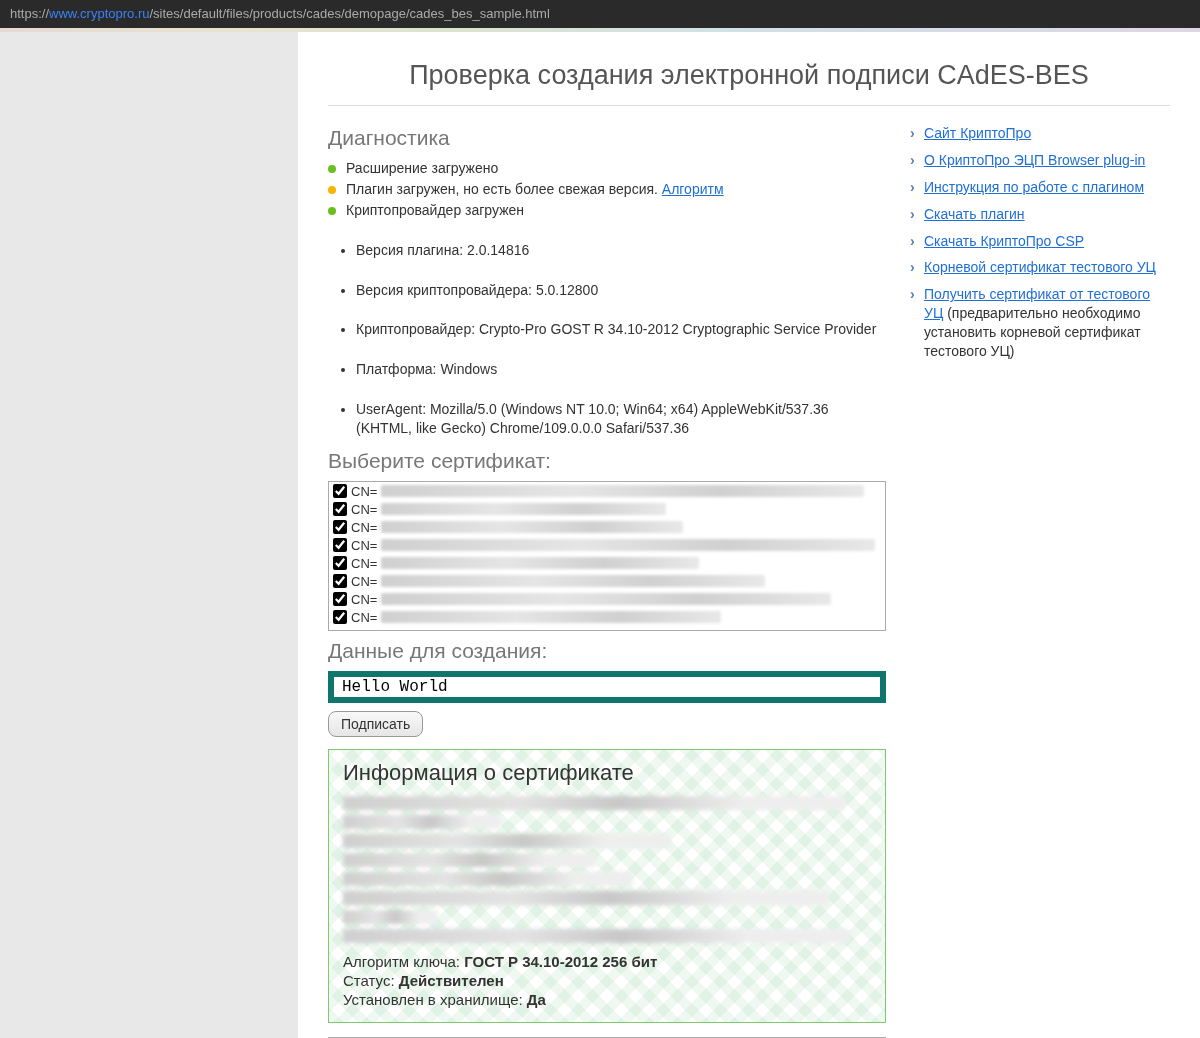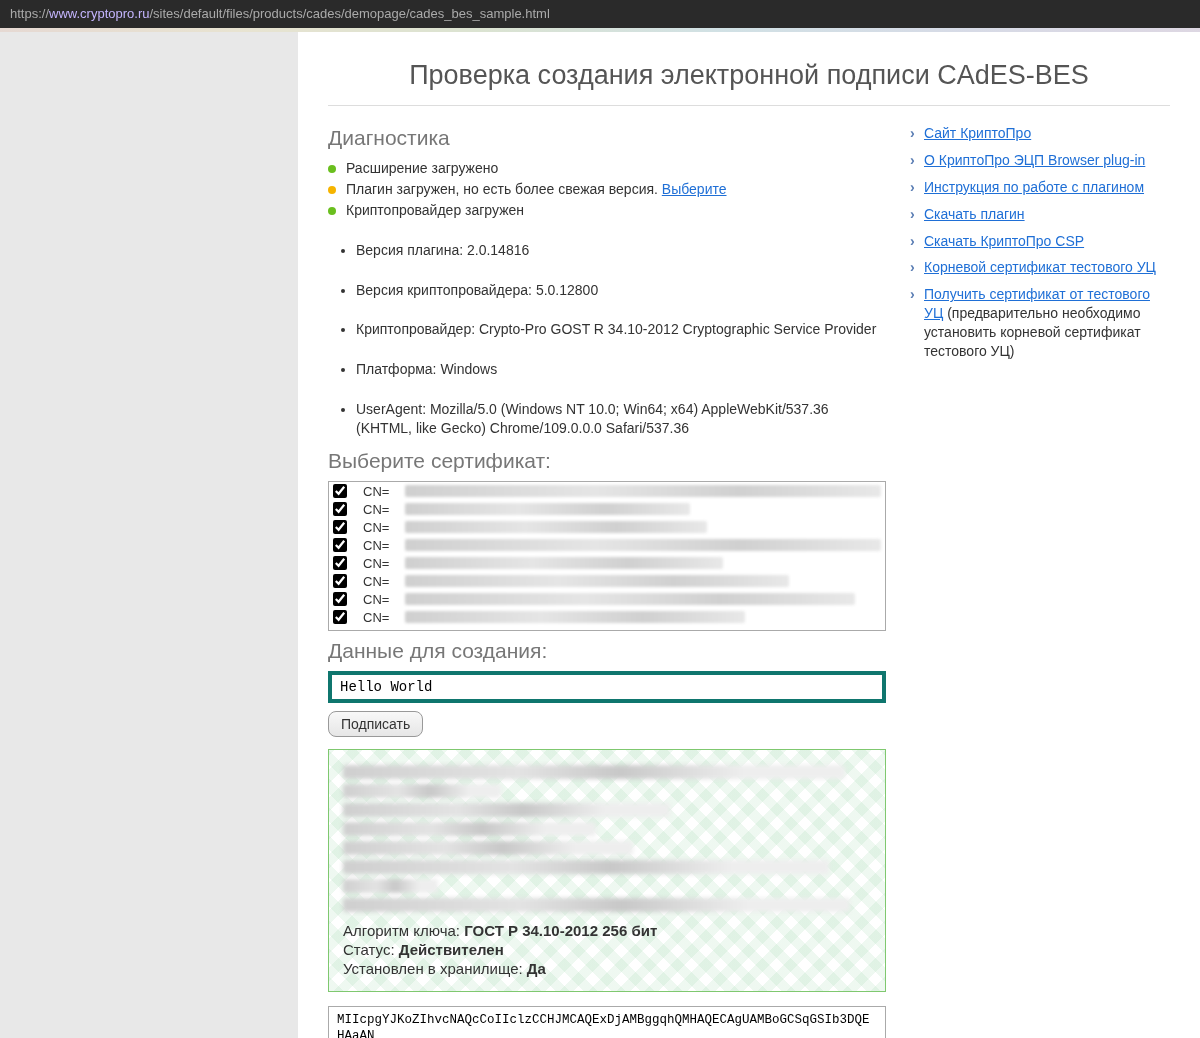--- a/index.html
+++ b/index.html
@@ -12,21 +12,21 @@
     width: 1200px;
   }
   .url-bar {
     background: #2a2a2a;
     color: #aaa;
     font-size: 13px;
     padding: 6px 10px;
     height: 28px;
     font-family: Arial, sans-serif;
   }
-  .url-bar .domain { color: #c4b5fd; }
+  .url-bar .domain { color: #3b82f6; }
   .gradient-strip {
     height: 4px;
     background: linear-gradient(to right,#d04f13,#e6b800 20%,#65b500 40%,#00a0c6 60%,#3a63d6 80%,#7e3fb0);
     opacity:.1;
   }
   .wrapper { display:flex; }
   .left-spacer { width: 298px; background:#e8e8e8; }
   .page {
     width: 902px;
     background: #fff;
@@ -66,30 +66,30 @@
   .side-col li::before { content:'›'; position:absolute; left:0; top:0; color:#5b7eb4; font-weight:bold; }
   .side-col a { color:#1f6fd6; }
   .side-note { color:#333; }
   .cert-list {
     border:1px solid #aaa;
     height:150px;
     overflow-y:scroll;
     margin-bottom:8px;
     background:#fff;
   }
-  .cert-row { display:flex; align-items:center; gap:16px; padding:0 4px; height:18px; font-size:13px; }
+  .cert-row { display:flex; align-items:center; gap:4px; padding:0 4px; height:18px; font-size:13px; }
   .cert-row input[type=checkbox]{ margin:0; accent-color:#000; width:14px; height:14px;}
   .blur-strip {
     flex:1; height:12px; border-radius:2px;
     background: linear-gradient(90deg,#cfcfcf,#e5e5e5 40%,#d0d0d0 70%,#e8e8e8);
     filter: blur(1.5px);
   }
   .data-input {
-    width:100%; height:32px; border:4px solid #0f766e;
-    font-family: "Courier New", monospace; font-size:14px;
+    width:100%; height:32px; border:6px solid #0f766e;
+    font-family: "Courier New", monospace; font-size:16px;
     padding: 6px 8px; margin-bottom:8px;
   }
   button.sign-btn {
     font-size:14px; padding:4px 12px; border:1px solid #999;
     border-radius:8px; background:linear-gradient(#f8f8f8,#e6e6e6);
     cursor:pointer; color:#333; margin-bottom:12px;
   }
   .cert-info {
     border:1px solid #7fc86f;
     padding: 10px 14px 12px 14px;
@@ -127,21 +127,21 @@
   <div class="page">
     <h1 class="page-title">Проверка создания электронной подписи CAdES-BES</h1>
     <div class="hr"></div>
 
     <div class="content-row">
       <div class="main-col">
 
         <h2 class="section">Диагностика</h2>
         <ul class="diag">
           <li class="ok"><span>Расширение загружено</span></li>
-          <li class="warn"><span>Плагин загружен, но есть более свежая версия.</span> <a href="#" class="inline-link">Выберите</a></li>
+          <li class="warn"><span>Плагин загружен, но есть более свежая версия.</span> <a href="#" class="inline-link">Алгоритм</a></li>
           <li class="ok"><span>Криптопровайдер загружен</span></li>
         </ul>
 
         <ul class="info">
           <li>Версия плагина: 2.0.14816</li>
           <li>Версия криптопровайдера: 5.0.12800</li>
           <li>Криптопровайдер: Crypto-Pro GOST R 34.10-2012 Cryptographic Service Provider</li>
           <li>Платформа: Windows</li>
           <li>UserAgent: Mozilla/5.0 (Windows NT 10.0; Win64; x64) AppleWebKit/537.36 (KHTML, like Gecko) Chrome/109.0.0.0 Safari/537.36</li>
         </ul>
@@ -188,20 +188,21 @@
               <span>CN=</span>
               <div class="blur-strip" style="max-width: 62%;"></div>
             </div>
           </div>
 
         <h2 class="section">Данные для создания:</h2>
         <input class="data-input" type="text" value="Hello World" style="">
         <button class="sign-btn">Подписать</button>
 
         <div class="cert-info">
+          <h3>Информация о сертификате</h3>
           <div class="blur-block">
             <div class="blur-line" style="width:95%"></div>
             <div class="blur-line" style="width:30%"></div>
             <div class="blur-line" style="width:62%"></div>
             <div class="blur-line" style="width:48%"></div>
             <div class="blur-line" style="width:55%"></div>
             <div class="blur-line" style="width:92%"></div>
             <div class="blur-line" style="width:18%"></div>
             <div class="blur-line" style="width:96%"></div>
           </div>

